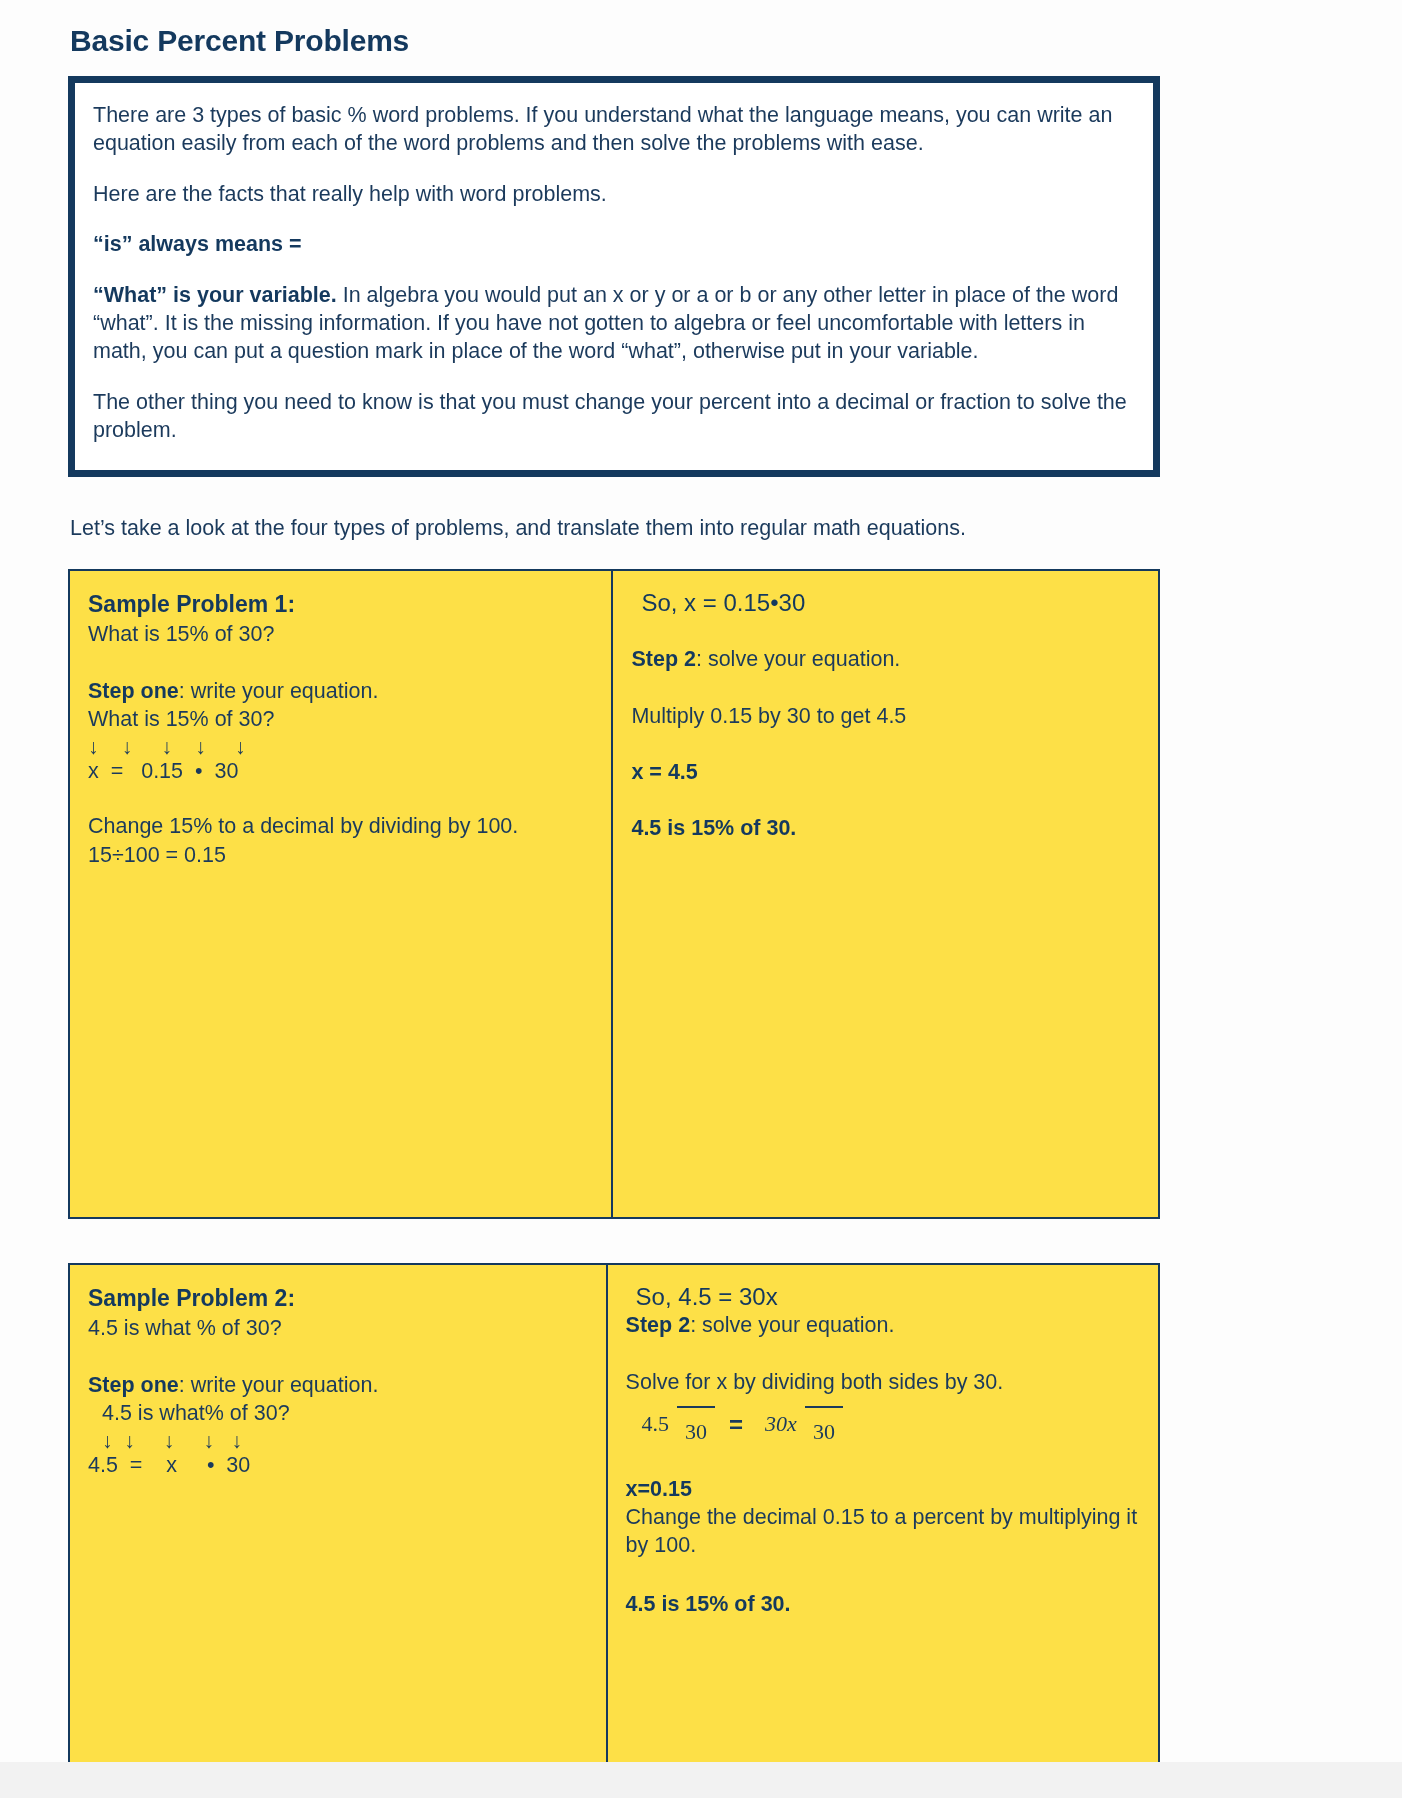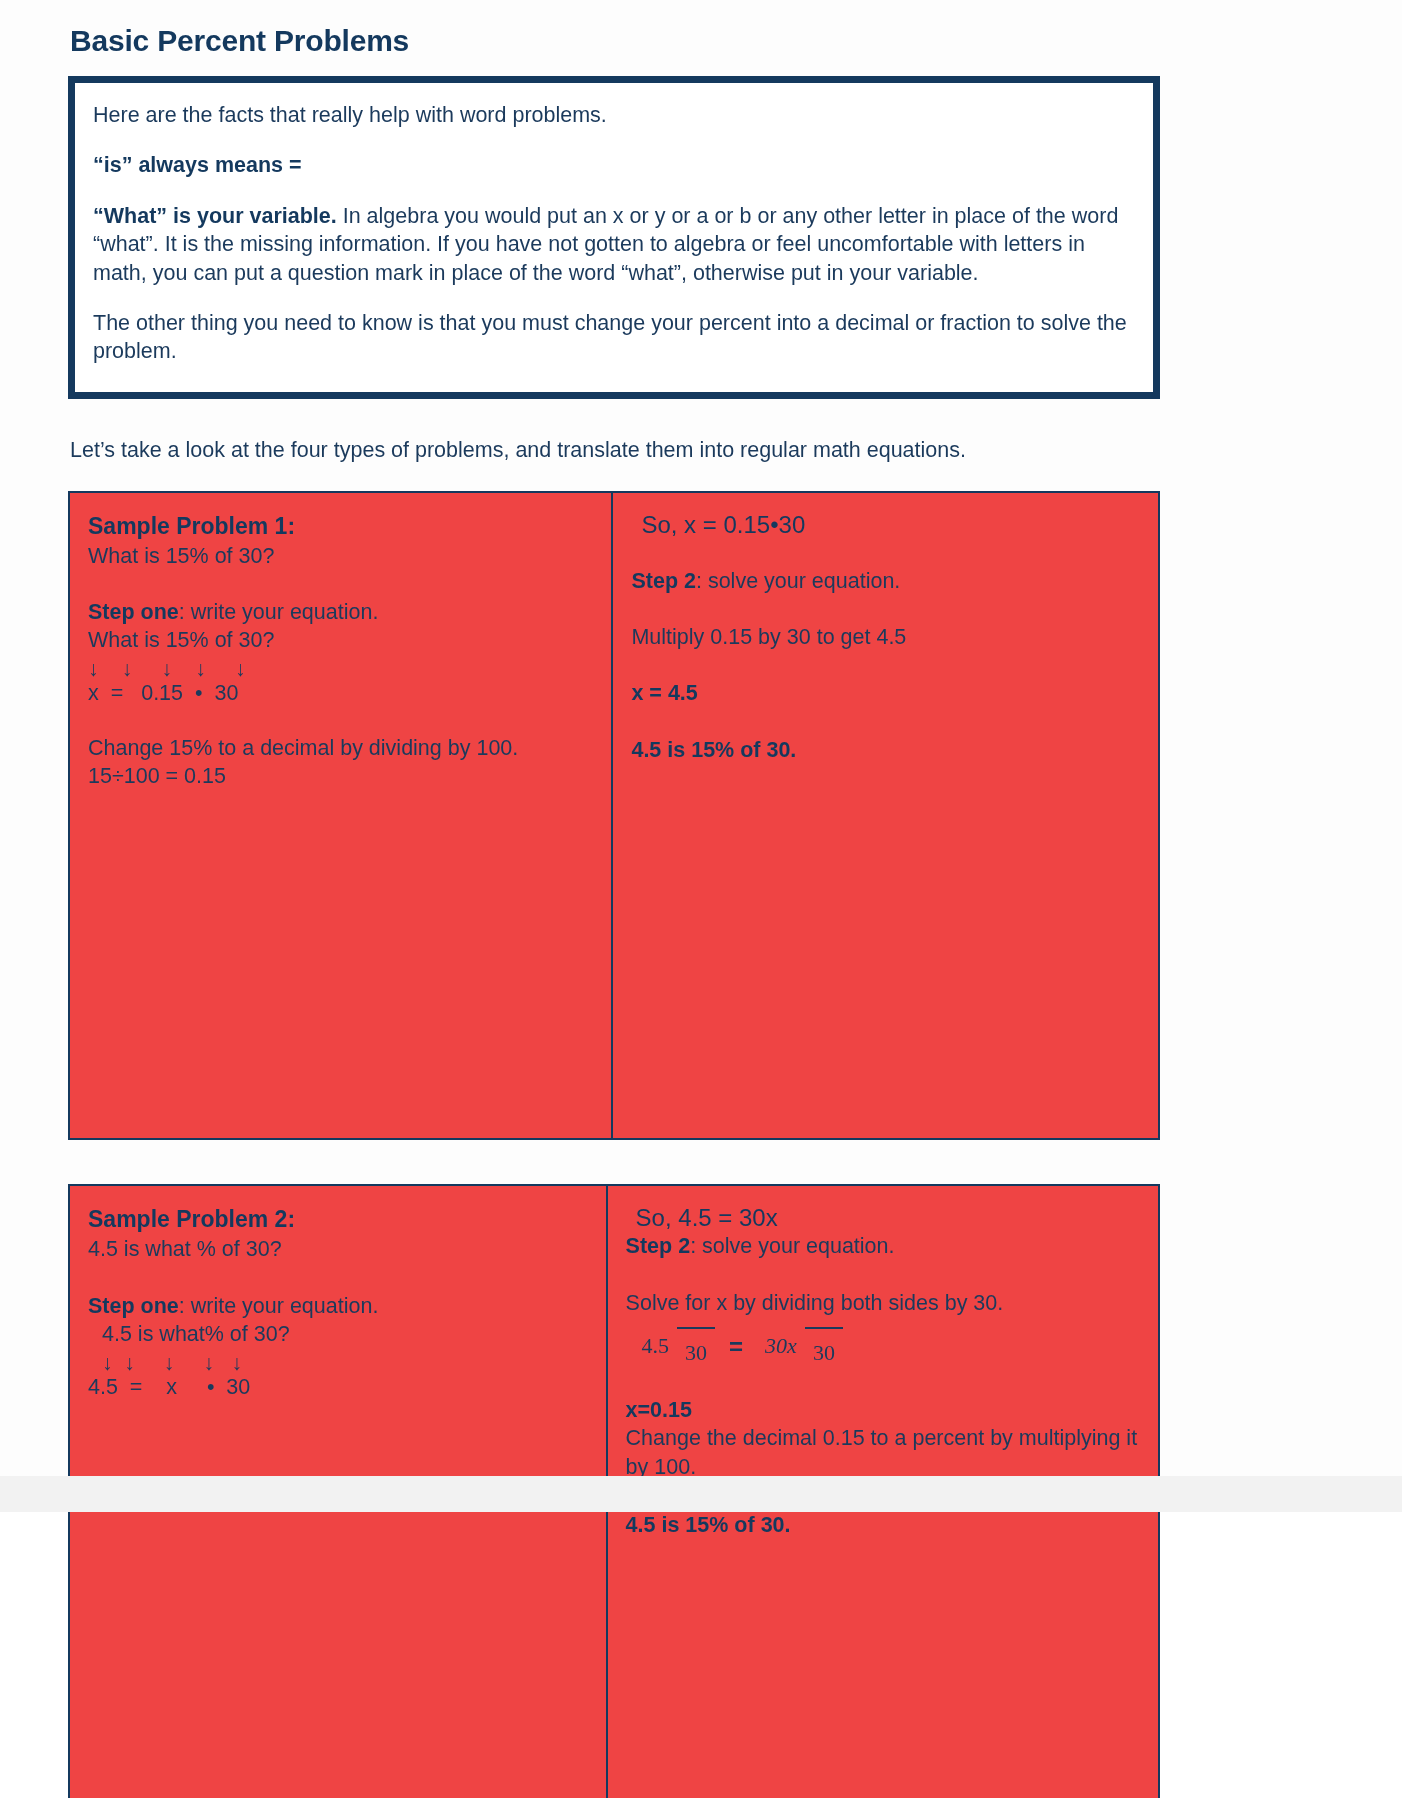--- a/index.html
+++ b/index.html
@@ -11,21 +11,21 @@
     width: 1402px;
     height: 1798px;
     font-family: "Liberation Sans", sans-serif;
     color: #1b3a5c;
     position: relative;
     overflow: hidden;
   }
   .page {
     position: relative;
     width: 1402px;
-    height: 1512px;
+    height: 1798px;
     background: #fdfdfd;
     box-sizing: border-box;
   }
   .page-inner {
     padding: 14px 60px 0 68px;
   }
   
   .title {
     font-size: 30px;
     font-weight: bold;
@@ -56,21 +56,21 @@
     line-height: 1.3;
     margin: 38px 0 26px 2px;
     color: #1b3a5c;
   }
 
   
   .prob-table {
     width: 1092px;
     border: 2px solid #14395e;
     border-collapse: collapse;
-    background: #ef4444;
+    background: #fde047;
     box-sizing: border-box;
     margin-bottom: 44px;
   }
   .prob-table td {
     border: 0;
     vertical-align: top;
     padding: 16px 18px 18px 18px;
   }
   .prob-table td.left-cell {
     width: 540px;
@@ -161,20 +161,21 @@
 </style>
 </head>
 <body>
 
 <div class="page">
   <div class="page-inner">
 
     <div class="title">Basic Percent Problems</div>
 
     <div class="intro-box">
+      <p>There are 3 types of basic % word problems. If you understand what the language means, you can write an equation easily from each of the word problems and then solve the problems with ease.</p>
       <p>Here are the facts that really help with word problems.</p>
       <p><b>“is” always means =</b></p>
       <p><b>“What” is your variable.</b><span> In algebra you would put an x or y or a or b or any other letter in place of the word “what”. It is the missing information. If you have not gotten to algebra or feel uncomfortable with letters in math, you can put a question mark in place of the word “what”, otherwise put in your variable.</span></p>
       <p>The other thing you need to know is that you must change your percent into a decimal or fraction to solve the problem.</p>
     </div>
 
     <div class="lead">Let’s take a look at the four types of problems, and translate them into regular math equations.</div>
 
     <table class="prob-table">
       <tbody>

